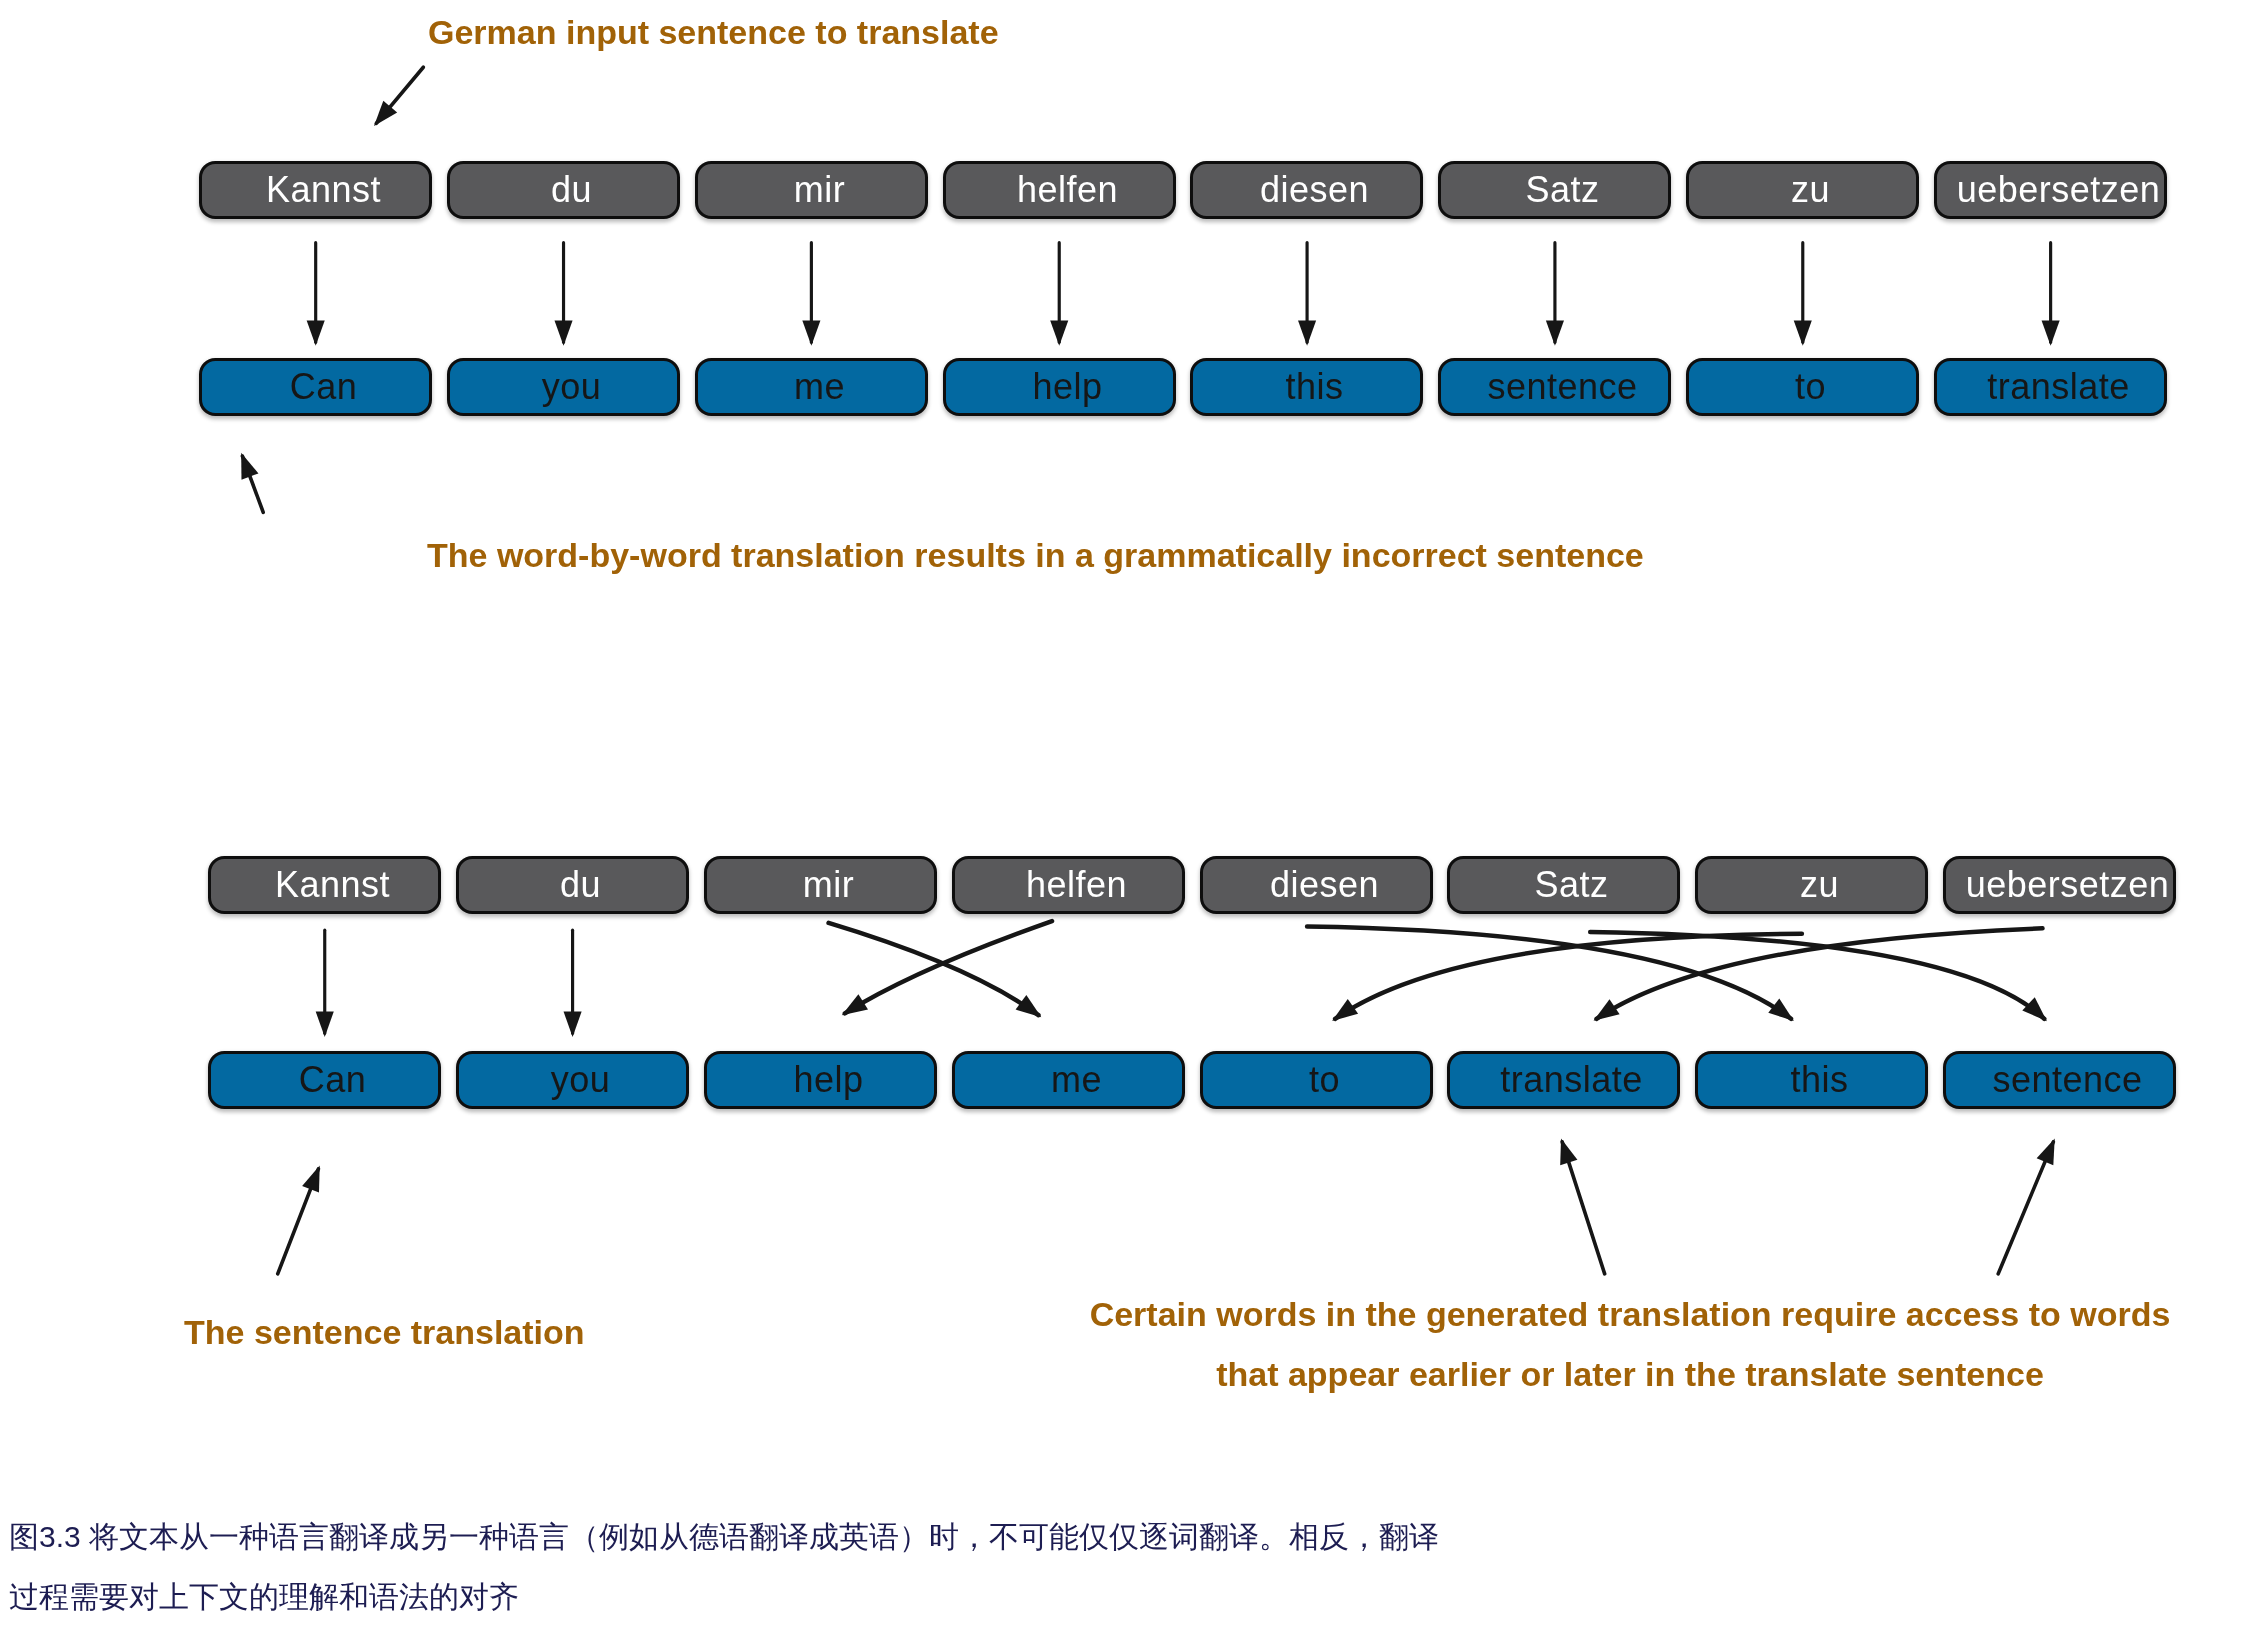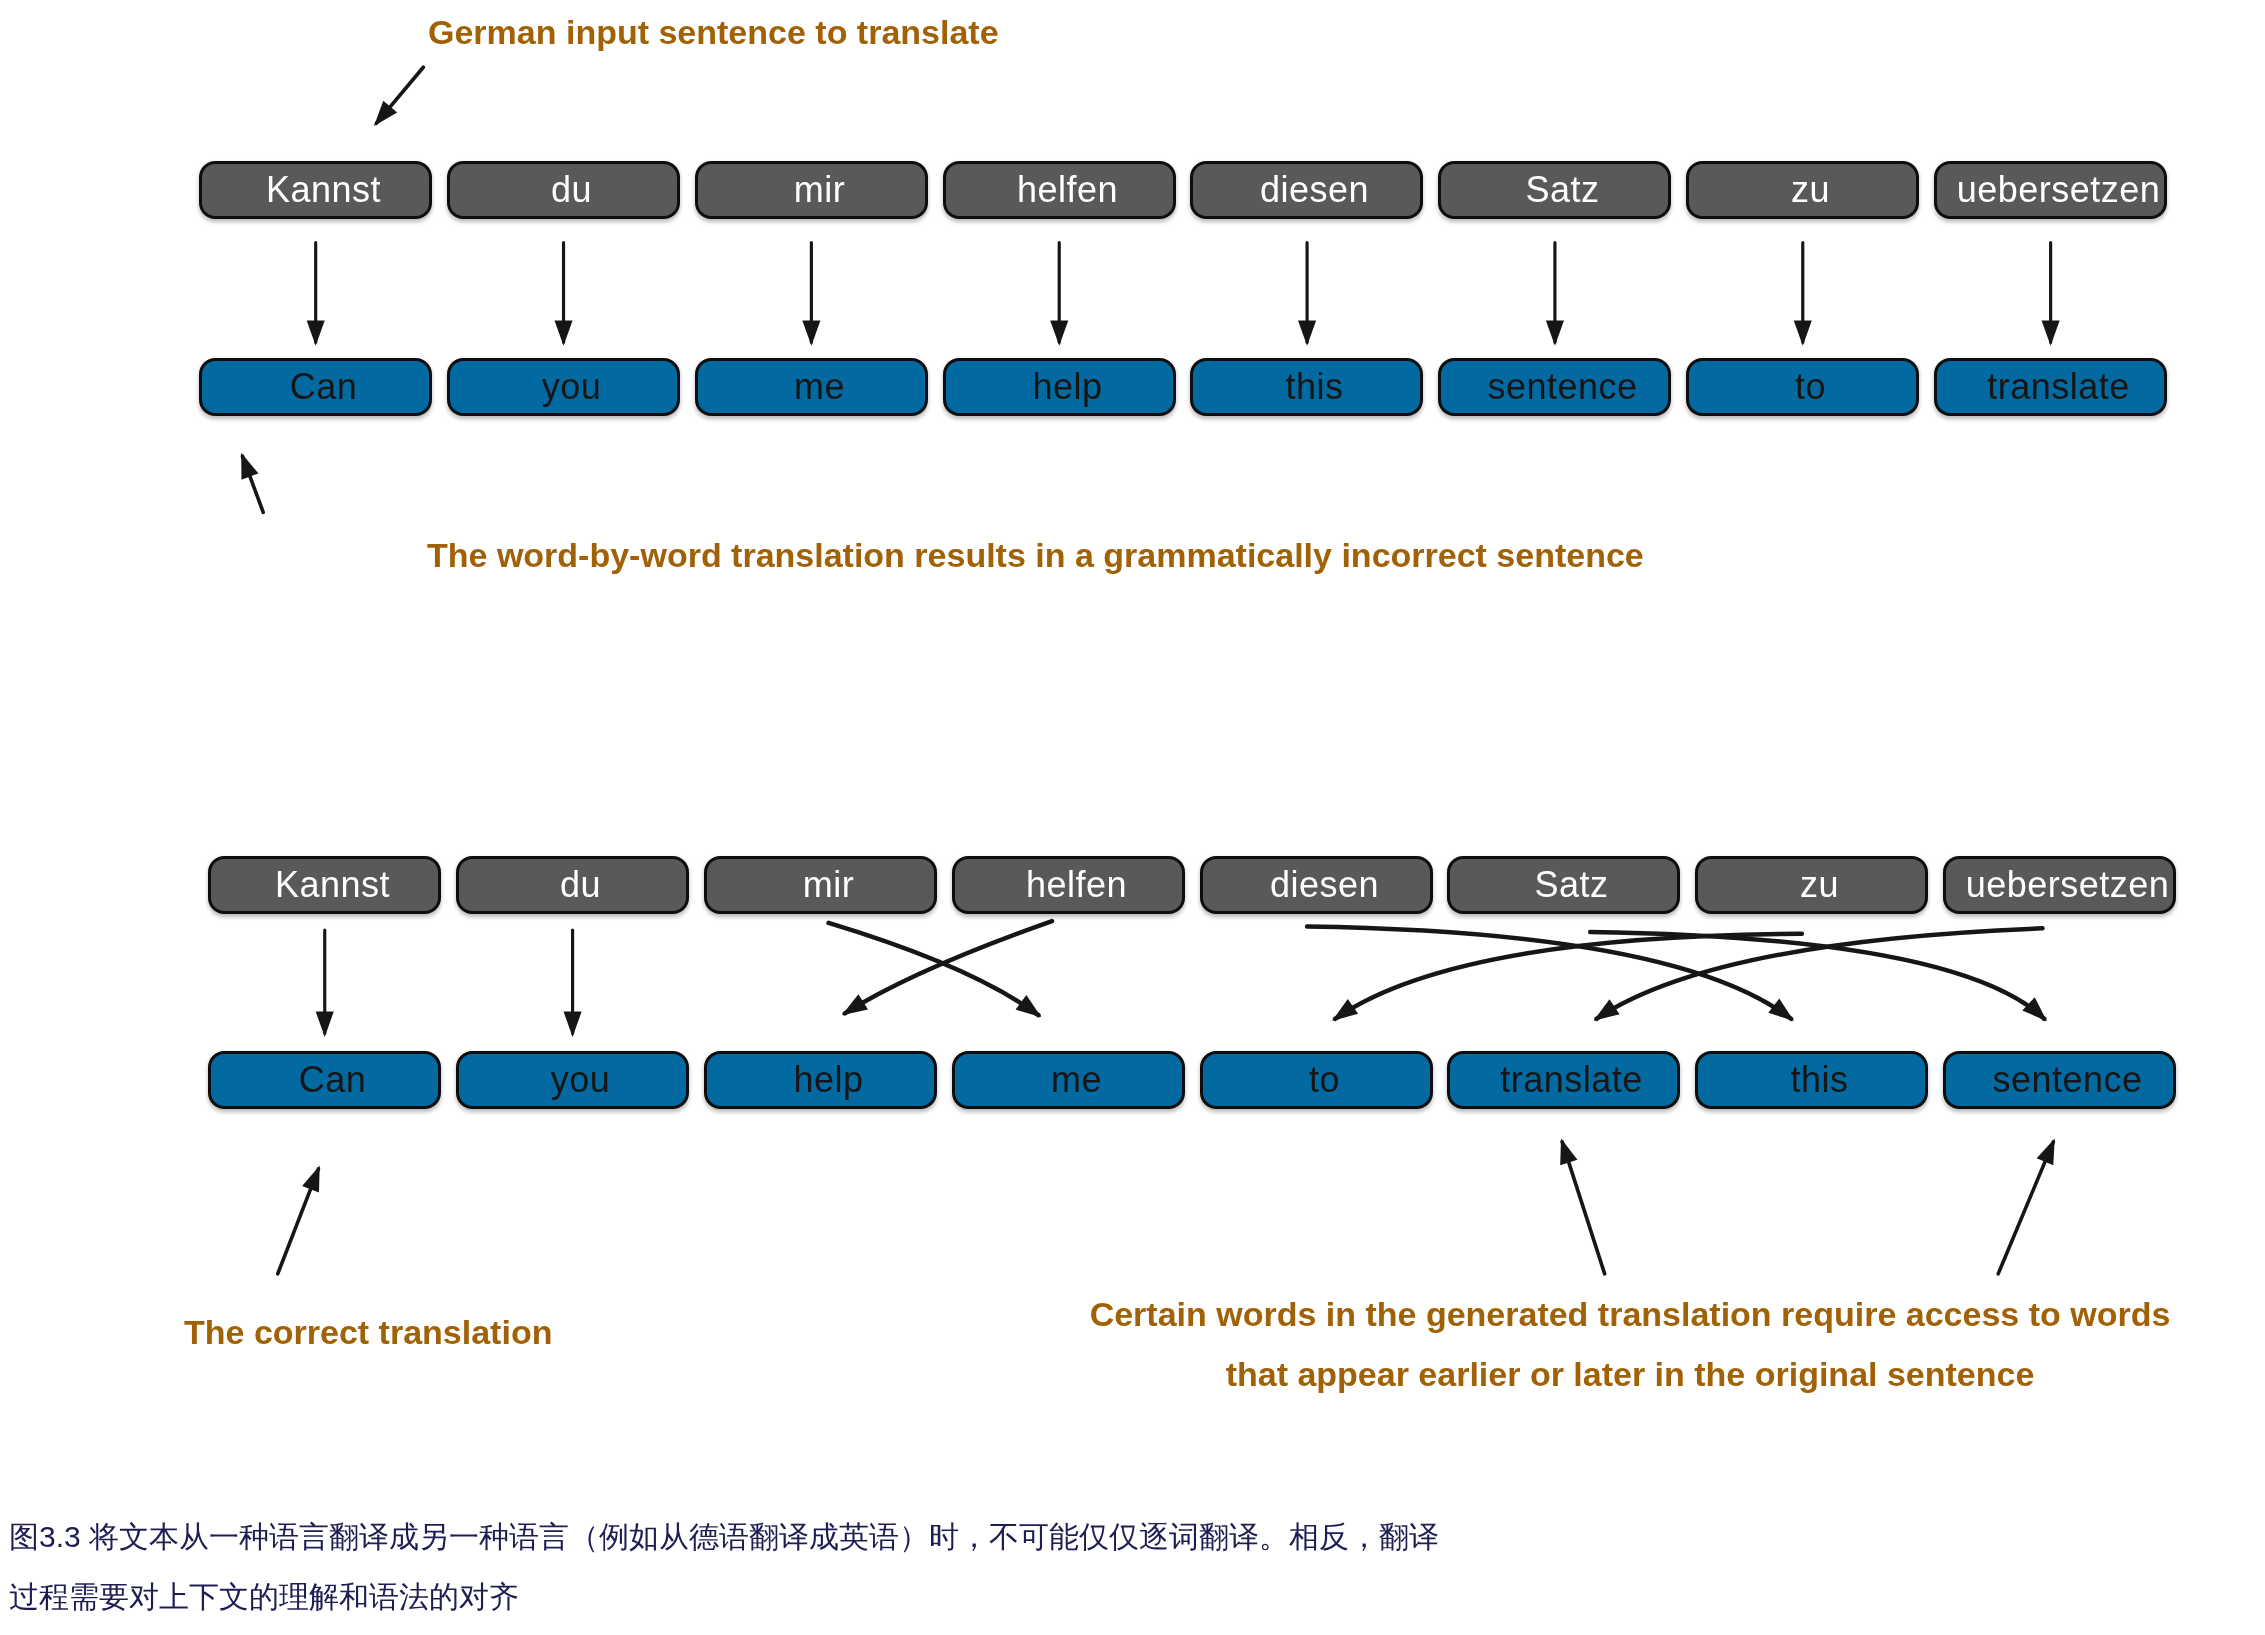--- a/index.html
+++ b/index.html
@@ -97,25 +97,25 @@
 
   <div class="wbox light" style="left:208px;  top:1051px;">Can</div>
   <div class="wbox light" style="left:456px;  top:1051px;">you</div>
   <div class="wbox light" style="left:704px;  top:1051px;">help</div>
   <div class="wbox light" style="left:952px; top:1051px;">me</div>
   <div class="wbox light" style="left:1200px; top:1051px;">to</div>
   <div class="wbox light" style="left:1447px; top:1051px;">translate</div>
   <div class="wbox light" style="left:1695px; top:1051px;">this</div>
   <div class="wbox light" style="left:1943px; top:1051px;">sentence</div>
 
-  <div class="annot" style="left:184px; top:1313px;">The correct translation</div>
+  <div class="annot" style="left:184px; top:1313px;">The sentence translation</div>
 
   <div class="annot annot-center" style="left:1022px; top:1284px; width:1216px;">
     <span>Certain words in the generated translation require access to words</span>
-    <span>that appear earlier or later in the original sentence</span>
+    <span>that appear earlier or later in the translate sentence</span>
   </div>
 
   <div class="caption">
     <span>图3.3 将文本从一种语言翻译成另一种语言（例如从德语翻译成英语）时，不可能仅仅逐词翻译。相反，翻译</span>
     <span>过程需要对上下文的理解和语法的对齐</span>
   </div>
 
 </div>
 
 

